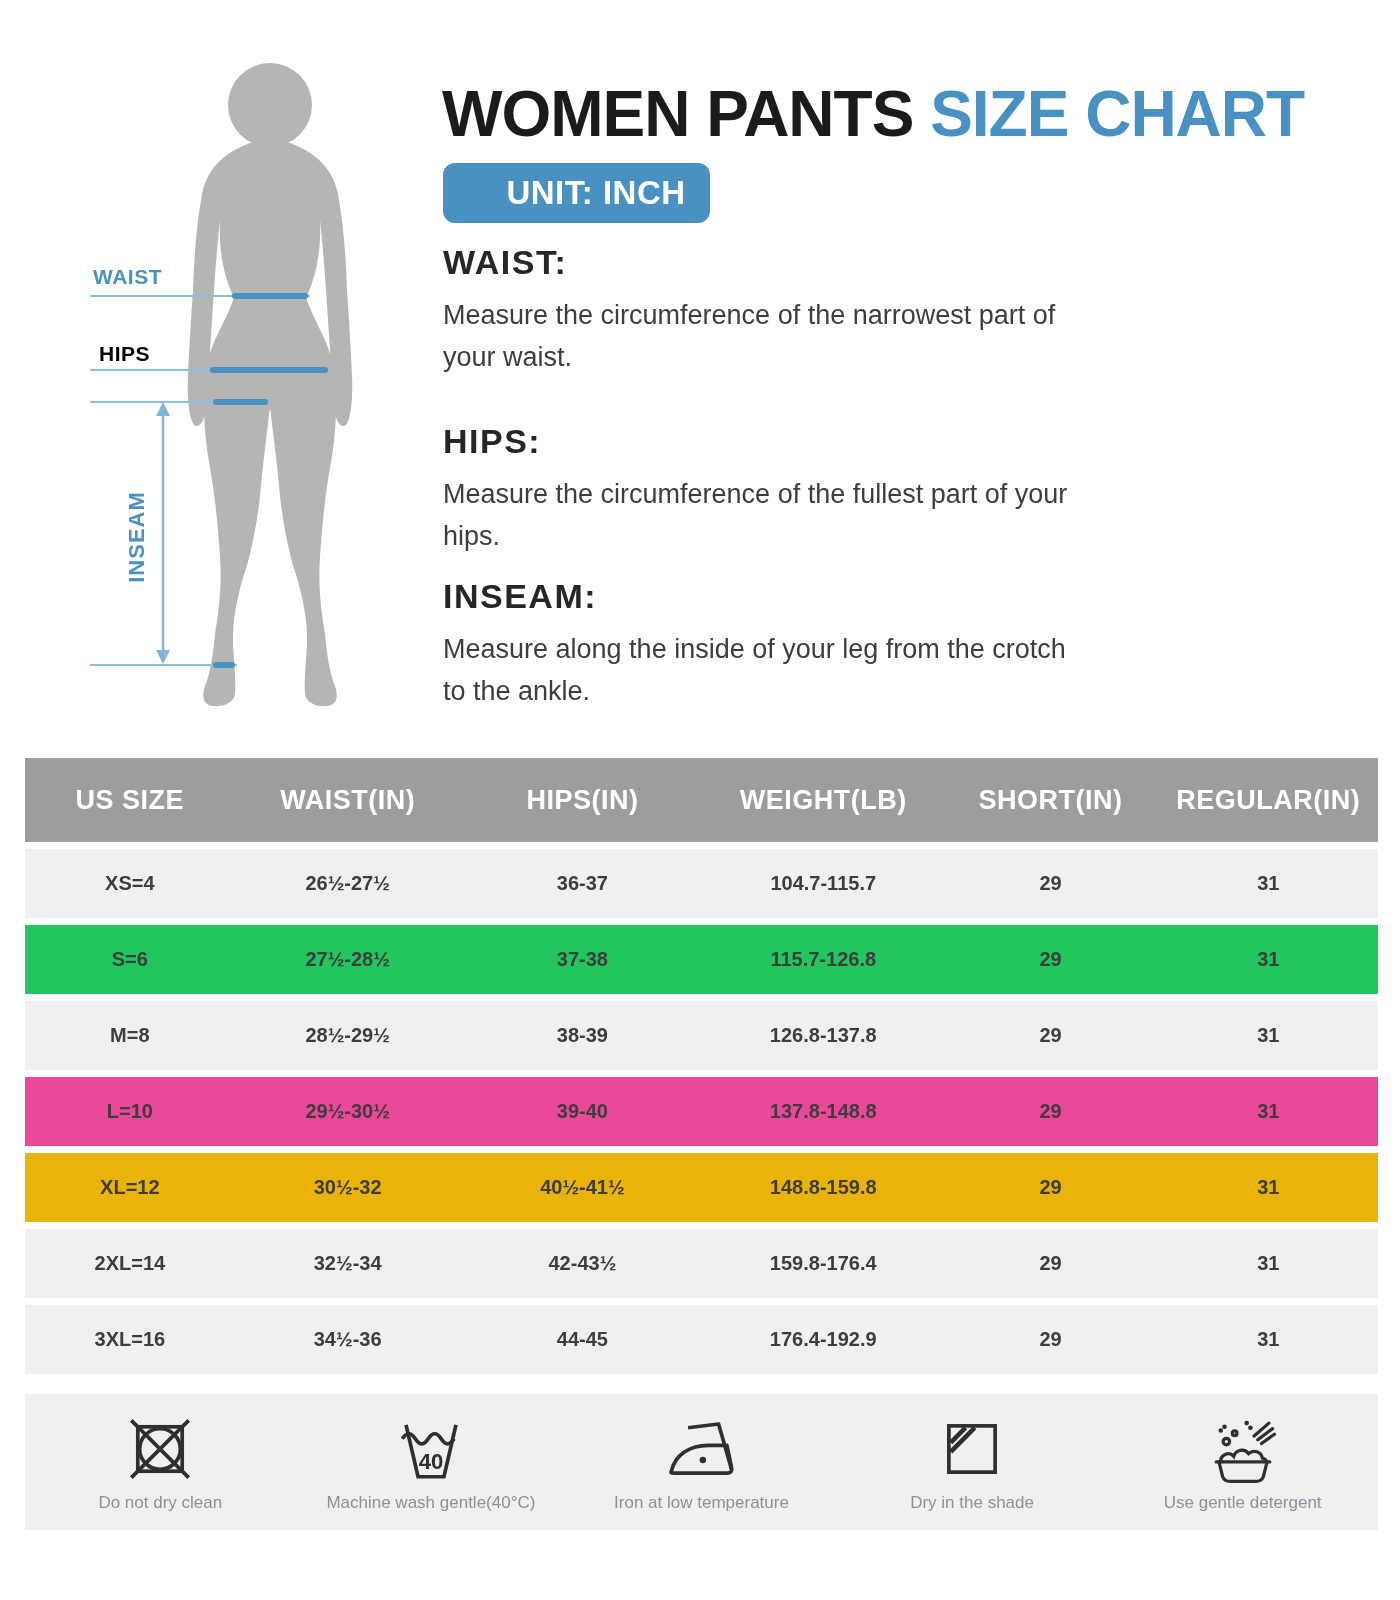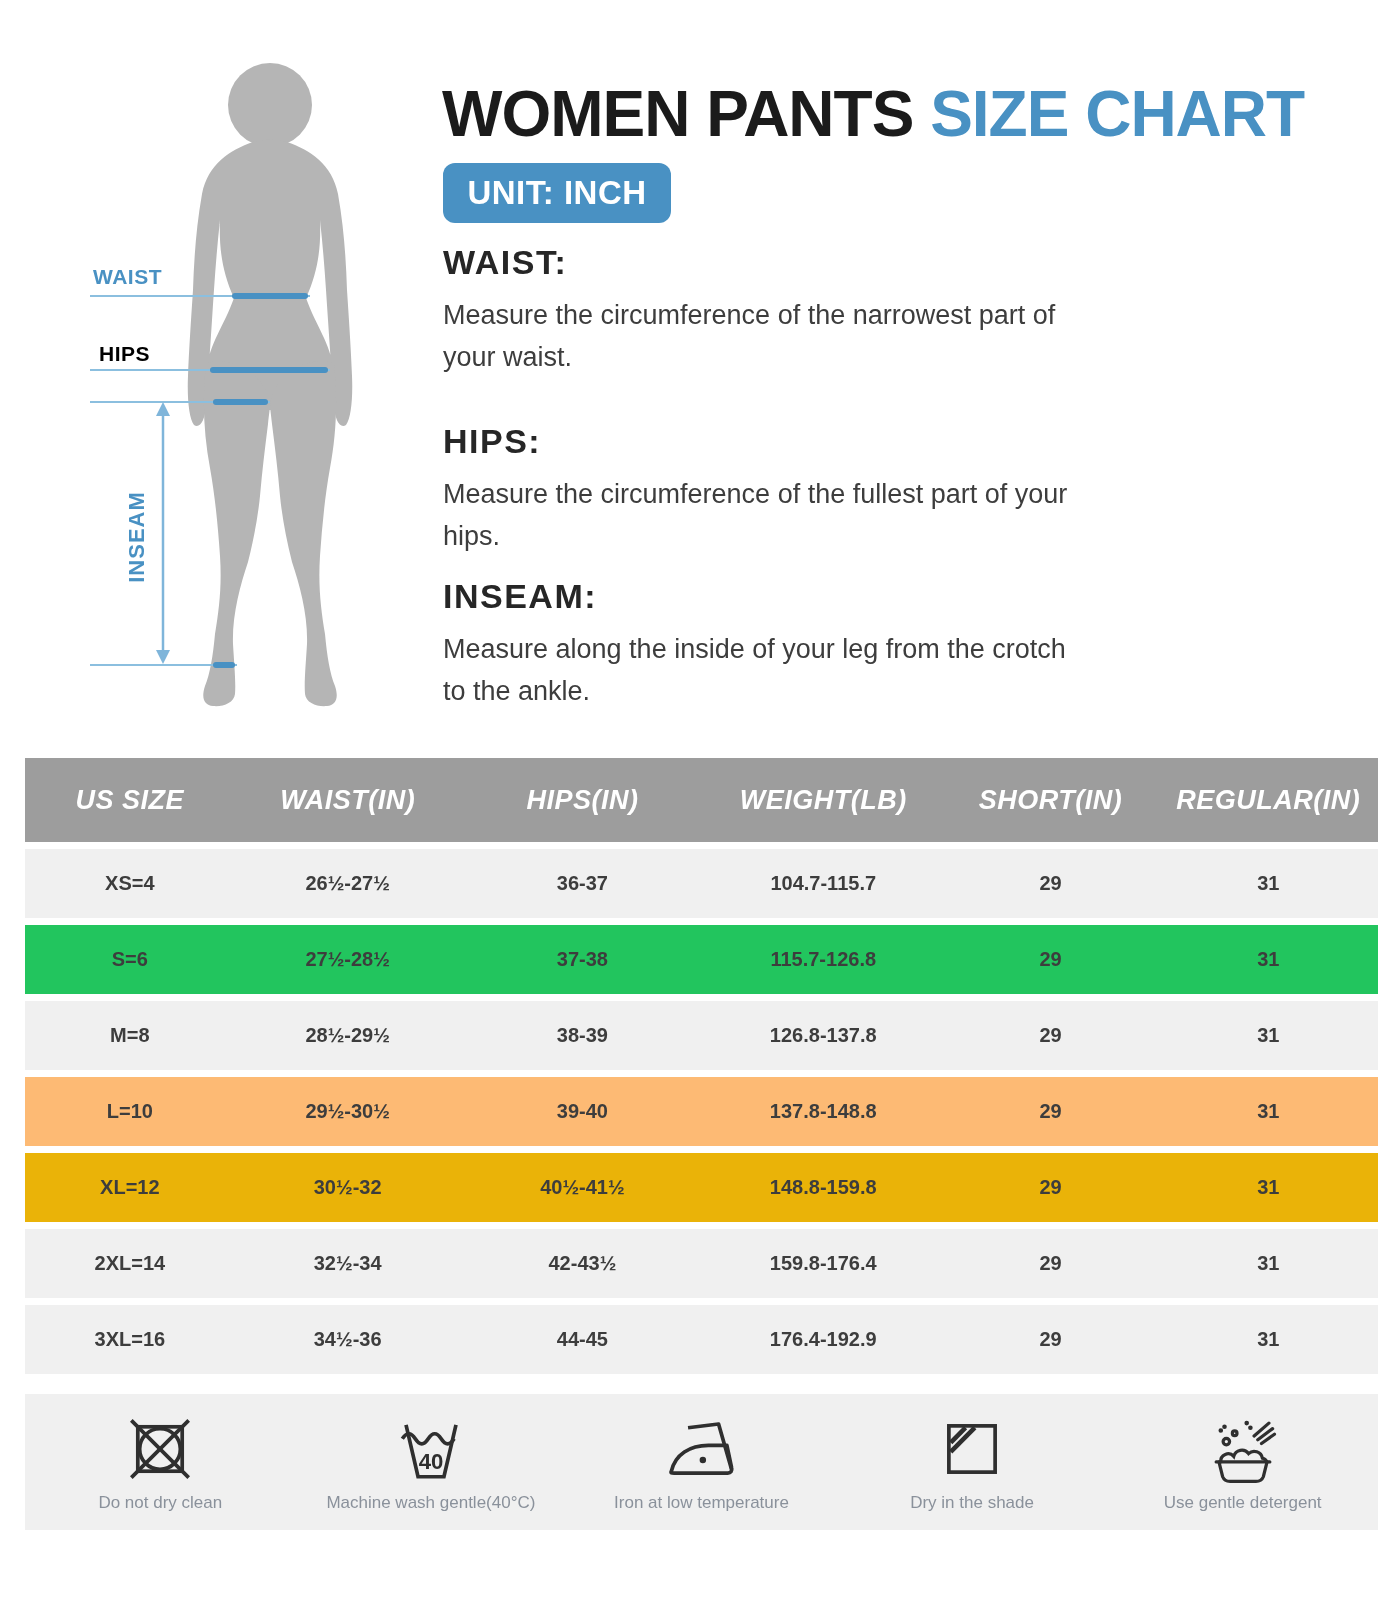--- a/index.html
+++ b/index.html
@@ -13,21 +13,21 @@
   .thick-line{position:absolute;height:6px;border-radius:3px;}
   .inseam-arrow{position:absolute;left:150px;top:400px;width:26px;height:266px;}
   .inseam-label{position:absolute;left:77px;top:524px;width:120px;text-align:center;
                 transform:rotate(-90deg);font-weight:bold;font-size:22px;letter-spacing:1px;}
 
   
   .headline{position:absolute;left:442px;top:82px;font-size:64px;font-weight:bold;
             letter-spacing:-1px;line-height:1;white-space:nowrap;}
   .unit-badge{position:absolute;left:443px;top:163px;width:228px;height:60px;border-radius:12px;
               display:flex;align-items:center;justify-content:center;color:#ffffff;
-              font-size:33px;font-weight:bold;letter-spacing:.5px;}
+              font-size:33px;font-weight:bold;letter-spacing:.5px;padding-left:39px;}
   .instructions{position:absolute;left:443px;top:243px;width:720px;}
   .instr-block{margin-bottom:44px;}
   .instr-block.b2{margin-bottom:20px;}
   .instr-heading{font-size:34px;font-weight:bold;color:#262626;letter-spacing:1.5px;margin:0 0 12px 0;}
   .instr-body{font-size:27px;color:#3d3d3d;line-height:42px;white-space:pre-line;margin:0;}
 
   
   .size-table{position:absolute;left:25px;top:758px;width:1353px;}
   .t-row{display:flex;width:100%;}
   .t-head{height:84px;color:#ffffff;font-size:27px;font-weight:bold;letter-spacing:.5px;}
@@ -110,21 +110,21 @@
 hips.</p>
     </div>
     <div class="instr-block">
       <p class="instr-heading">INSEAM:</p>
       <p class="instr-body">Measure along the inside of your leg from the crotch
 to the ankle.</p>
     </div>
   </div>
 
   <div class="size-table">
-    <div class="t-row t-head" style="background:#9d9d9d;font-style:italic;">
+    <div class="t-row t-head" style="background:#9d9d9d;">
       <div class="t-cell c0">US SIZE</div>
       <div class="t-cell c1">WAIST(IN)</div>
       <div class="t-cell c2">HIPS(IN)</div>
       <div class="t-cell c3">WEIGHT(LB)</div>
       <div class="t-cell c4">SHORT(IN)</div>
       <div class="t-cell c5">REGULAR(IN)</div>
     </div>
 
     <div class="t-row t-data" style="background:#f0f0f0;">
       <div class="t-cell c0">XS=4</div>
@@ -143,21 +143,21 @@
       <div class="t-cell c5">31</div>
     </div>
     <div class="t-row t-data" style="background:#f0f0f0;">
       <div class="t-cell c0">M=8</div>
       <div class="t-cell c1">28½-29½</div>
       <div class="t-cell c2">38-39</div>
       <div class="t-cell c3">126.8-137.8</div>
       <div class="t-cell c4">29</div>
       <div class="t-cell c5">31</div>
     </div>
-    <div class="t-row t-data" style="background:#fdba74;">
+    <div class="t-row t-data" style="background:#ec4899;">
       <div class="t-cell c0">L=10</div>
       <div class="t-cell c1">29½-30½</div>
       <div class="t-cell c2">39-40</div>
       <div class="t-cell c3">137.8-148.8</div>
       <div class="t-cell c4">29</div>
       <div class="t-cell c5">31</div>
     </div>
     <div class="t-row t-data" style="background:#eab308;">
       <div class="t-cell c0">XL=12</div>
       <div class="t-cell c1">30½-32</div>

